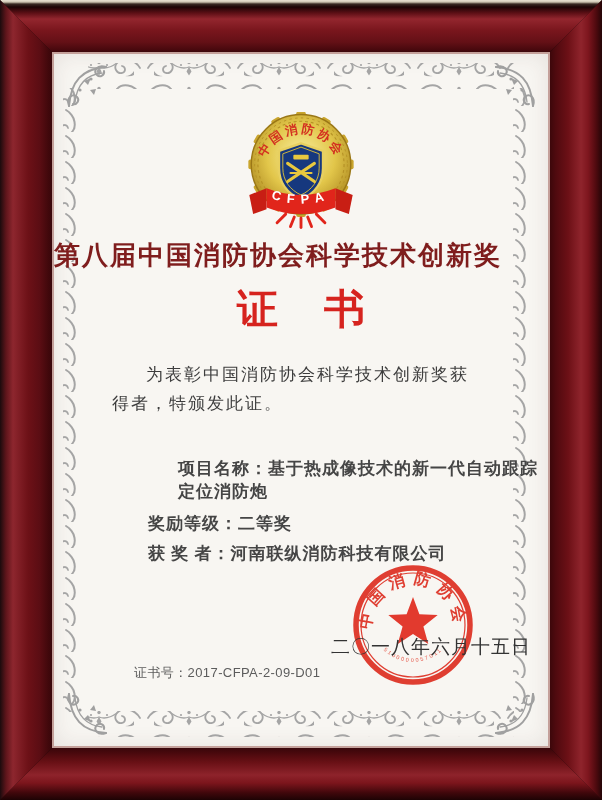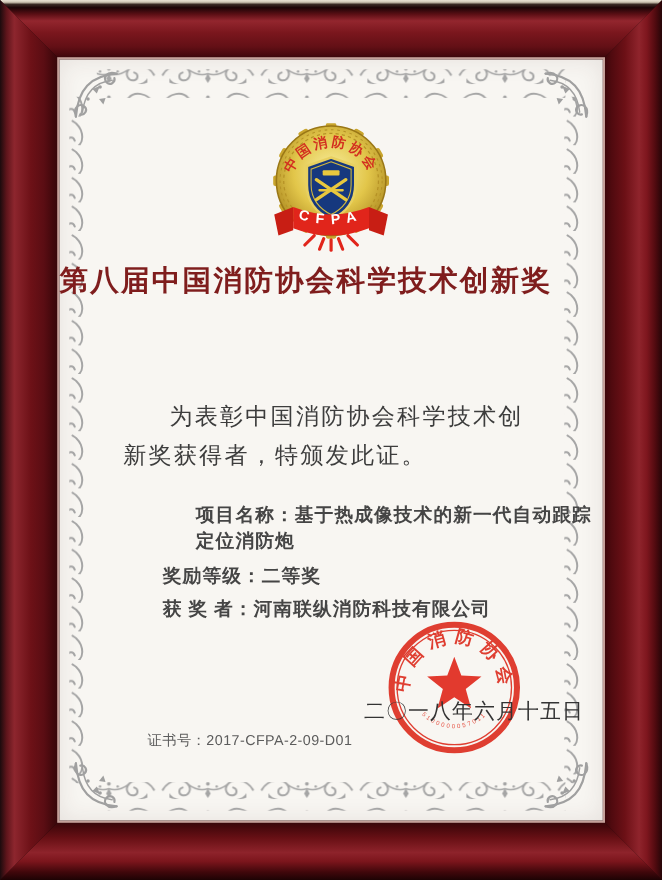--- a/index.html
+++ b/index.html
@@ -26,21 +26,21 @@
   .orn{position:absolute;left:0;top:0;z-index:1;pointer-events:none;}
   .content{position:absolute;inset:0;z-index:2;}
   .logo{position:absolute;top:58px;left:50%;transform:translateX(-50%);}
   .title{position:absolute;top:184px;width:100%;text-align:left;
     font-size:26px;font-weight:bold;color:#7f1d1d;letter-spacing:2px;
     font-family:"Liberation Serif",serif;}
   .certword-wrap{position:absolute;top:228px;width:100%;text-align:center;}
   .certword{display:inline-block;font-size:41px;font-weight:bold;color:#d6231e;
     letter-spacing:46px;margin-right:-46px;font-family:"Liberation Serif",serif;}
   .bodytext{position:absolute;top:306px;left:58px;width:374px;
-    font-size:21px;line-height:1.72;color:#3d3d3d;text-indent:2em;
+    font-size:17px;line-height:1.72;color:#3d3d3d;text-indent:2em;
     font-family:"Liberation Serif",serif;letter-spacing:2px;}
   .field{position:absolute;left:94px;font-size:17px;font-weight:bold;color:#454545;
     font-family:"Liberation Serif",serif;letter-spacing:1px;}
   .field-1{top:403px;margin-left:30px;} .field-2{top:458px;} .field-3{top:488px;}
   .seal{position:absolute;left:296px;top:508px;mix-blend-mode:multiply;opacity:.93;}
   .date{position:absolute;left:277px;top:580px;font-size:19px;color:#333;
     letter-spacing:1px;font-family:"Liberation Serif",serif;z-index:1;}
   .certno{position:absolute;left:80px;top:610px;font-size:13px;color:#5c5c5c;
     font-family:"Liberation Sans",sans-serif;letter-spacing:.4px;}
   .certno .lbl{color:#5c5c5c;}
@@ -166,20 +166,23 @@
             <path d="M63,109 L59,119"></path>
             <path d="M70,110 L70,120"></path>
             <path d="M77,109 L81,119"></path>
             <path d="M86,106 L95,115"></path>
           </g>
         </g>
       </svg>
 
       <div class="title">第八届中国消防协会科学技术创新奖</div>
 
+      <div class="certword-wrap">
+        <span class="certword">证书</span>
+      </div>
 
       <div class="bodytext">为表彰中国消防协会科学技术创新奖获得者，特颁发此证。</div>
 
       <div class="field field-1">
         <span>项目名称：</span><span>基于热成像技术的新一代自动跟踪定位消防炮</span>
       </div>
       <div class="field field-2">
         <span>奖励等级：</span><span>二等奖</span>
       </div>
       <div class="field field-3">

